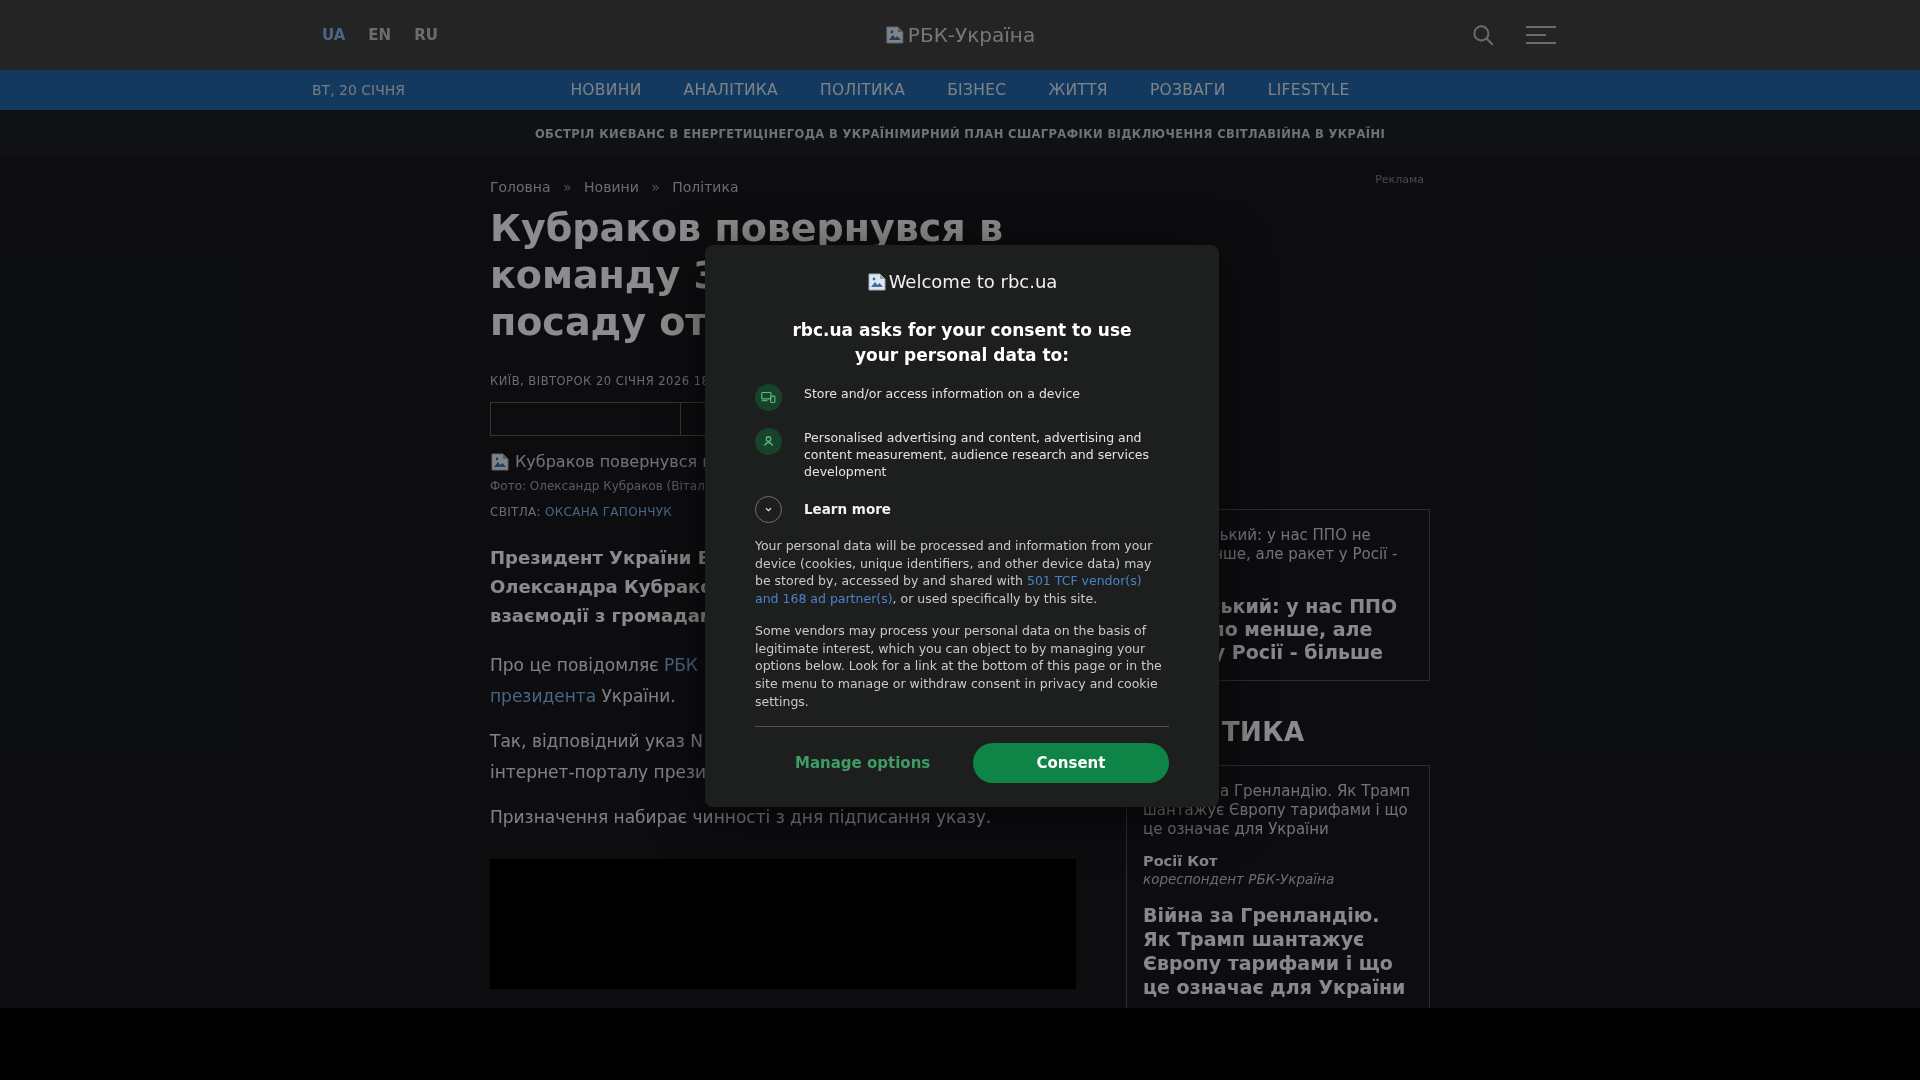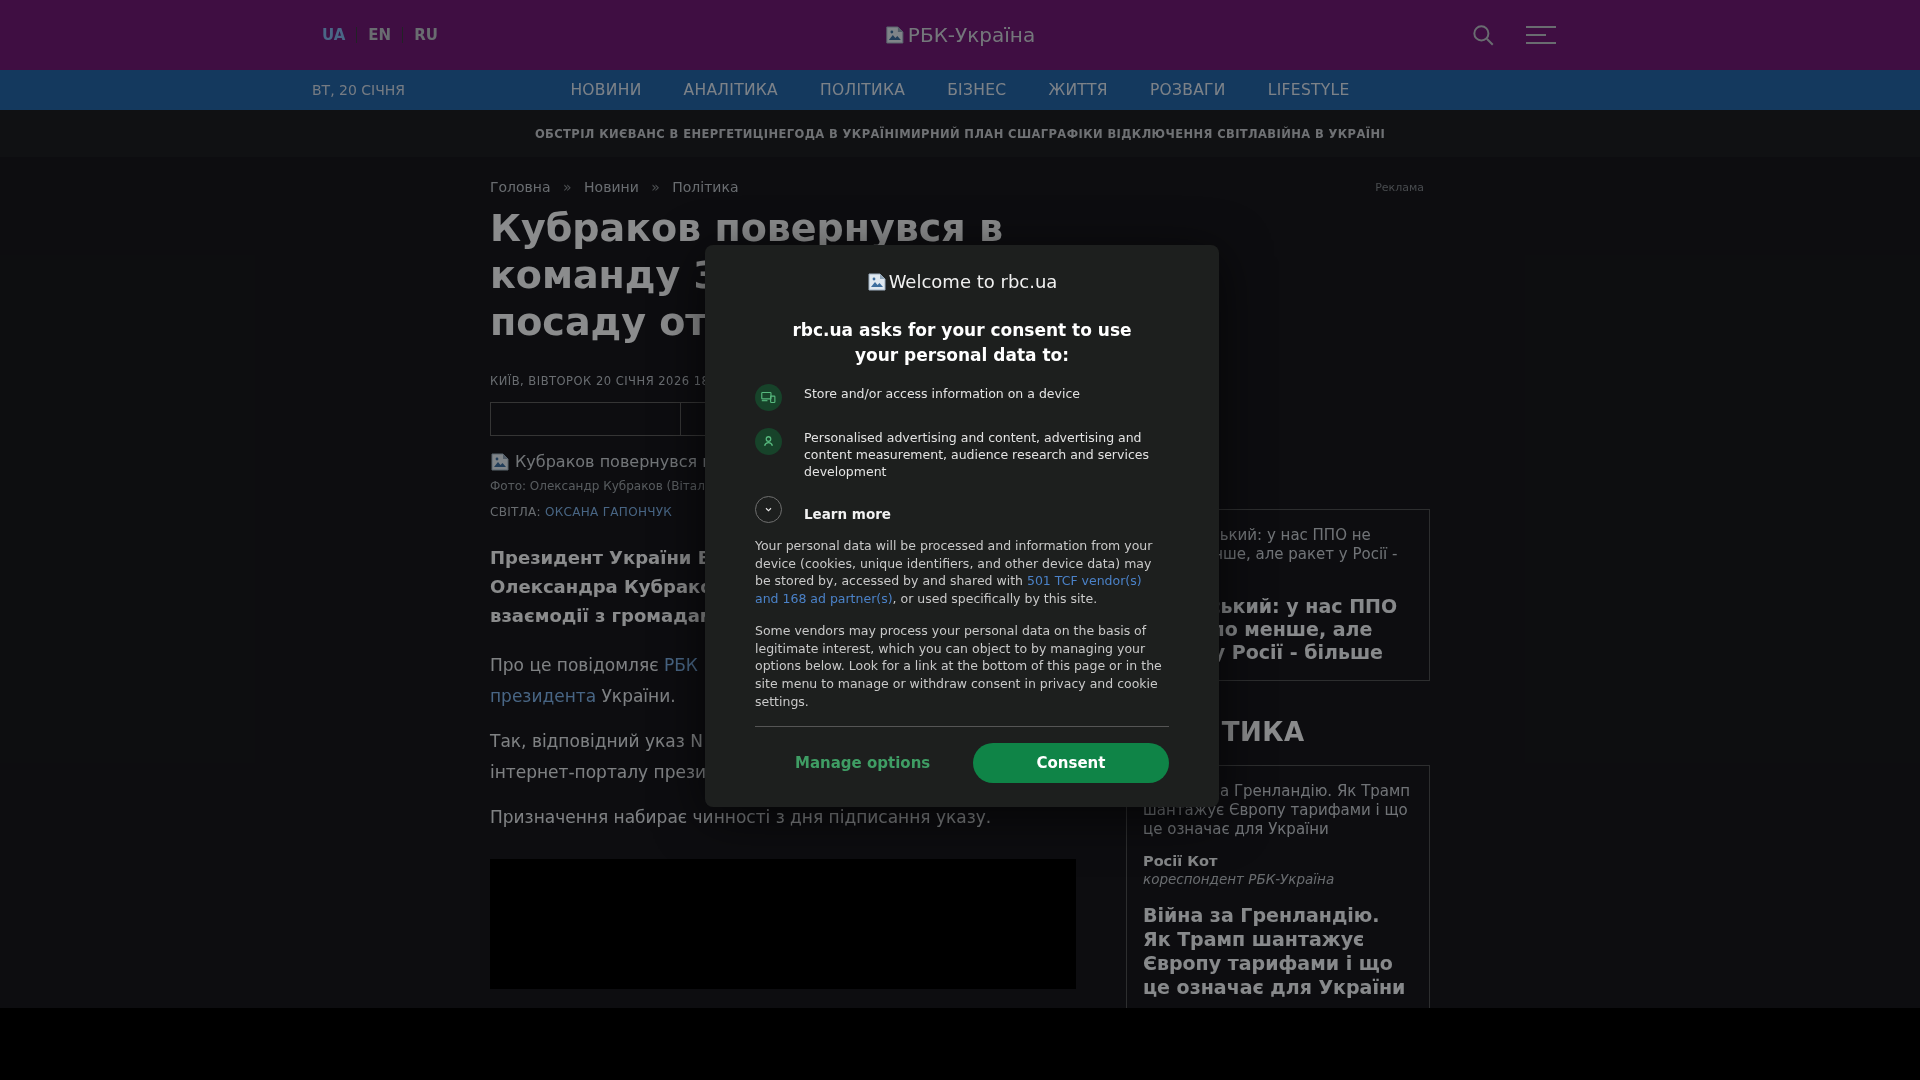--- a/index.html
+++ b/index.html
@@ -6,21 +6,21 @@
   html,body { width:1920px; height:1080px; overflow:hidden; }
   body {
     position:relative;
     background:#17181d;
     font-family:"DejaVu Sans", sans-serif;
     color:#dfe3e7;
   }
   .wide { width:1300px; margin:0 auto; height:100%; position:relative; display:flex; align-items:center; }
 
   
-  .topbar { height:70px; background:#701a75; }
+  .topbar { height:70px; background:#404040; }
   .topbar .wide { padding:0 12px 0 12px; }
   .lang { display:flex; align-items:center; font-size:15px; font-weight:bold; color:#b9bfc6; }
   .lang-item { cursor:pointer; padding:0 11px; }
   .lang-item:first-child { padding-left:0; }
   .lang-item.active { color:#82b4ec; }
   .lang .sep { width:1px; height:16px; background:#3c3f44; }
   .logo { position:absolute; left:50%; transform:translateX(-50%); display:flex; align-items:center; gap:3px;
           color:#ccd2d8; font-size:20px; cursor:pointer; }
   .topicons { margin-left:auto; display:flex; align-items:center; gap:30px; padding-right:42px; }
   .burger { display:flex; flex-direction:column; gap:6px; cursor:pointer; }
@@ -35,21 +35,21 @@
   .menu { position:absolute; left:50%; transform:translateX(-50%); display:flex; gap:42px; list-style:none; }
   .menu li { font-size:15.5px; color:#dbe4ef; letter-spacing:.3px; cursor:pointer; white-space:nowrap; }
 
   
   .topics { height:47px; background:#1d1f22; }
   .topics ul { list-style:none; display:flex; margin:0 auto; }
   .topics li { font-size:11.5px; font-weight:bold; letter-spacing:.4px; color:#c3c7cc; cursor:pointer; white-space:nowrap; }
 
   
   .page { width:940px; margin:0 auto; position:relative; }
-  .adlabel { position:absolute; right:6px; top:24px; font-size:11px; color:#7d8288; }
+  .adlabel { position:absolute; right:6px; top:16px; font-size:11px; color:#7d8288; }
   .cols { display:flex; gap:48px; padding-top:22px; }
   .leftcol { width:588px; }
   .rightcol { width:304px; }
 
   .breadcrumb { font-size:14px; color:#b9bfc6; }
   .breadcrumb a { color:#b9bfc6; text-decoration:none; cursor:pointer; }
   .breadcrumb .bsep { color:#8a8f94; padding:0 8px; }
 
   h1.title { margin-top:10px; font-size:38px; line-height:47px; font-weight:bold; color:#f4f6f8; white-space:pre-line; }
   .meta { margin-top:28px; font-size:11.5px; letter-spacing:.5px; color:#b9bfc6; }
@@ -94,21 +94,21 @@
            background:#1d1f1e; border-radius:8px; box-shadow:0 10px 50px rgba(0,0,0,.65);
            padding:26px 50px 24px 50px; color:#e6e6e6; }
   .mlogo { display:flex; justify-content:center; align-items:center; gap:2px; font-size:18px; color:#f0f0f0; }
   .mhead { margin:26px auto 0; width:380px; text-align:center; font-size:17px; line-height:1.45; font-weight:bold; color:#fff; }
   .mrow { display:flex; align-items:flex-start; gap:22px; margin-top:17px; }
   .mrow:first-of-type { margin-top:26px; }
   .micon { flex:0 0 27px; width:27px; height:27px; border-radius:50%; display:flex; align-items:center; justify-content:center; }
   .micon.green { background:#17432a; }
   .micon.outline { background:transparent; border:1px solid #6f6f6f; cursor:pointer; }
   .mrow p { font-size:12.5px; line-height:1.35; color:#e3e3e3; max-width:372px; padding-top:2px; }
-  .mrow.learn { margin-top:15px; align-items:flex-end; cursor:pointer; }
+  .mrow.learn { margin-top:15px; align-items:center; cursor:pointer; }
   .mrow.learn p { font-size:13.5px; font-weight:bold; color:#f2f2f2; padding-top:0; }
   .mpara { margin-top:14px; font-size:12.5px; line-height:1.42; color:#c9c9c9; }
   .mpara a { color:#4b82c8; text-decoration:none; cursor:pointer; }
   .mdivider { margin-top:15px; border-top:1px solid #555; }
   .mbuttons { margin-top:16px; display:flex; align-items:center; justify-content:space-between; }
   .manageBtn { margin-left:40px; background:none; border:none; font-family:inherit; font-size:15px; font-weight:bold;
                color:#3f9d64; cursor:pointer; }
   .consentBtn { width:196px; height:40px; border:none; border-radius:20px; background:#0f8447;
                 font-family:inherit; font-size:15px; font-weight:bold; color:#fff; cursor:pointer; }
 </style>

